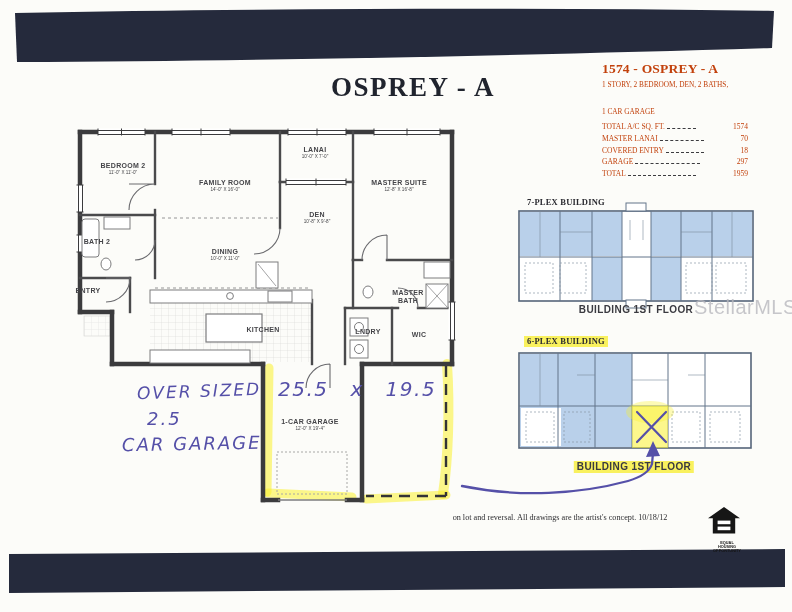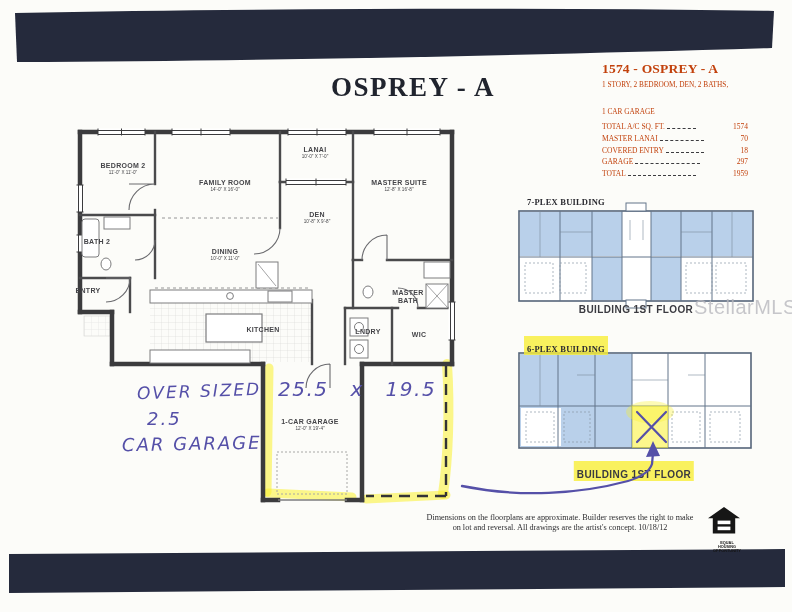--- a/index.html
+++ b/index.html
@@ -42,21 +42,21 @@
   
   .hw{position:absolute;font-family:"DejaVu Sans",sans-serif;font-style:italic;
       color:#5550a8;letter-spacing:2px;white-space:nowrap;}
 
   
   .bldg-label{position:absolute;font-family:"Liberation Serif",serif;font-weight:bold;
               font-size:8.5px;letter-spacing:.2px;color:#2a2a30;white-space:nowrap;}
   .bldg-caption{position:absolute;transform:translateX(-50%);
                 font-family:"Liberation Sans",sans-serif;font-weight:bold;
                 font-size:10px;letter-spacing:.4px;color:#3a3a40;white-space:nowrap;}
-  .hl-yellow{background:rgba(248,238,55,.8);padding:8px 3px 1px 3px;}
+  .hl-yellow{background:rgba(248,238,55,.8);padding:0 3px 1px 3px;}
 
   .watermark{position:absolute;left:694px;top:296px;
              font-family:"Liberation Sans",sans-serif;font-size:20px;letter-spacing:.5px;
              color:#b9b9bf;opacity:.8;}
 
   .disclaimer{position:absolute;left:414px;top:513px;width:292px;text-align:center;
               font-family:"Liberation Serif",serif;font-size:8.2px;line-height:9.6px;
               color:#2d2d30;}
   .eh-text{position:absolute;left:701px;top:541px;width:52px;text-align:center;
            font-weight:bold;font-size:7px;line-height:7px;color:#141414;
@@ -333,21 +333,20 @@
   <div class="hw" style="left:278px;top:377px;font-size:20px;letter-spacing:1.5px;word-spacing:14px;">25.5 x 19.5</div>
 
   <div class="bldg-label" style="left:527px;top:197px;">7-PLEX BUILDING</div>
   <div class="bldg-caption" style="left:636px;top:304px;">BUILDING 1ST FLOOR</div>
   <div class="bldg-label hl-yellow" style="left:524px;top:336px;">6-PLEX BUILDING</div>
   <div class="bldg-caption hl-yellow" style="left:634px;top:461px;">BUILDING 1ST FLOOR</div>
 
   <div class="watermark">StellarMLS</div>
 
   <div class="disclaimer">
-    <div>Dimensions on the floorplans are approximate. Builder reserves the right to make</div>
     <div>on lot and reversal. All drawings are the artist's concept.  10/18/12</div>
   </div>
 
   <div class="eh-text">
     <div>EQUAL HOUSING</div>
     <div>OPPORTUNITY</div>
   </div>
 </div>
 
 <svg id="ink-overlay" class="layer" width="792" height="612" viewBox="0 0 792 612">

